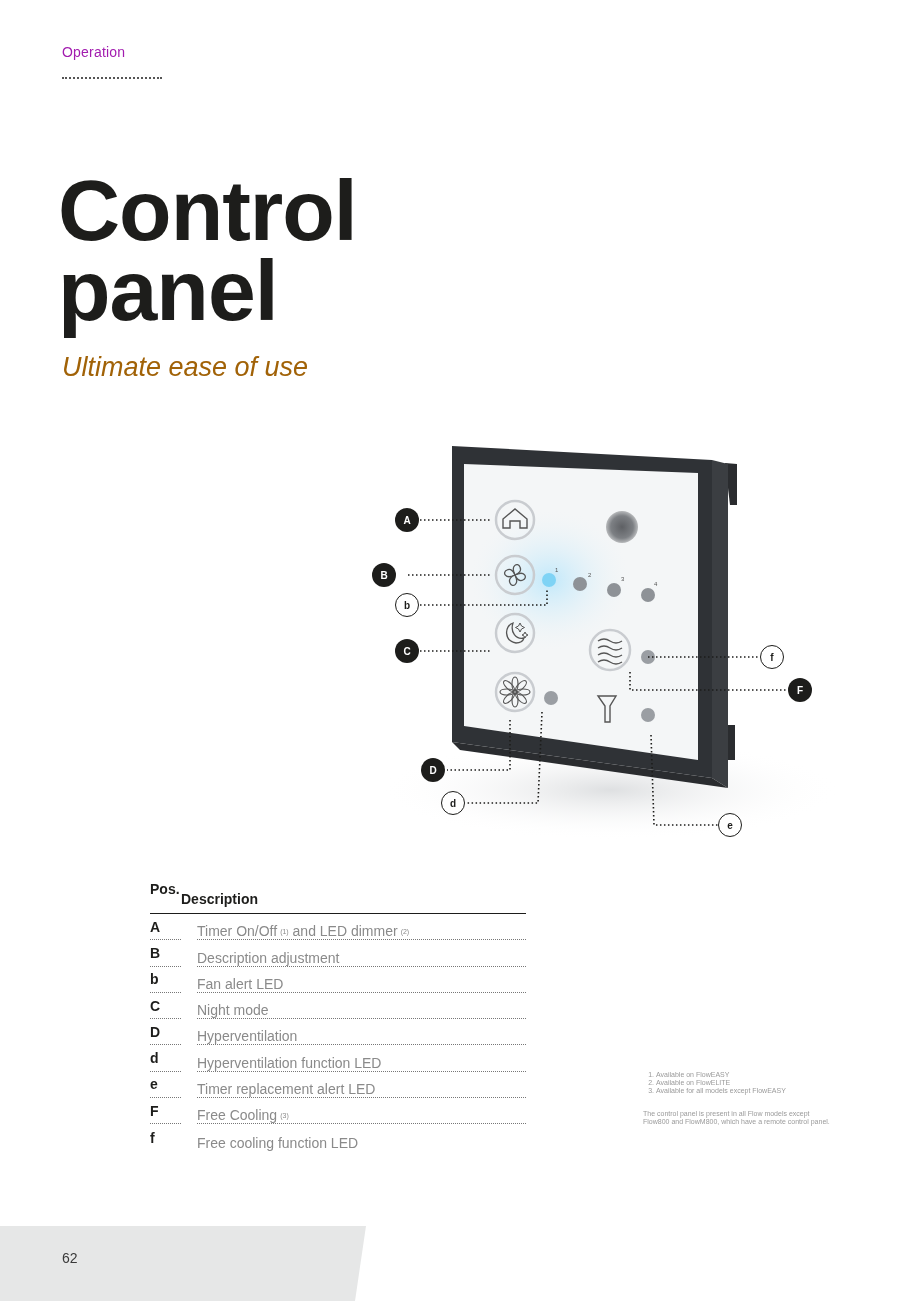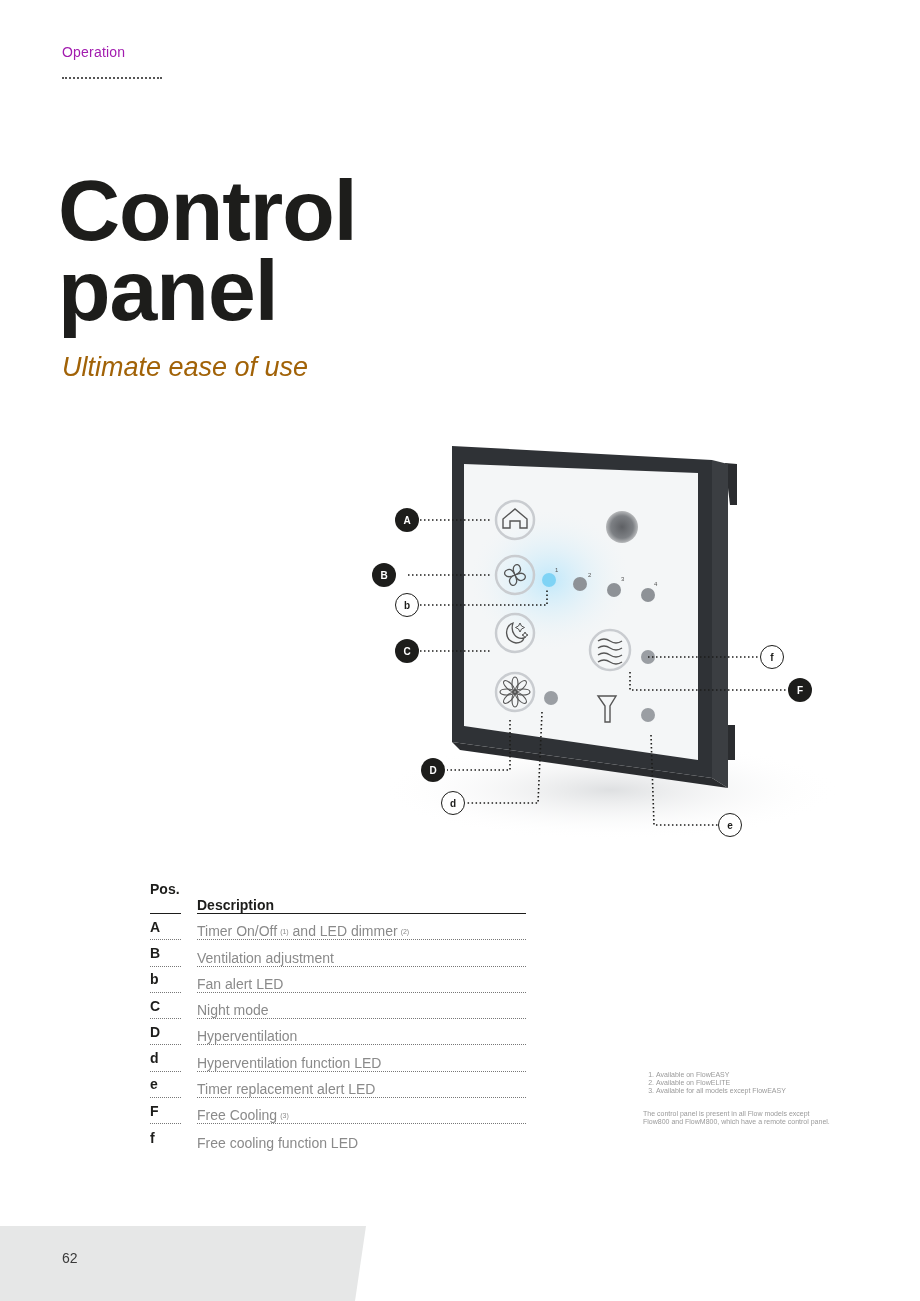--- a/index.html
+++ b/index.html
@@ -8,21 +8,21 @@
   .section-dots{position:absolute;left:62px;top:77px;width:100px;border-top:2px dotted #555;}
   .title{position:absolute;left:58px;top:170px;font-size:86px;font-weight:bold;line-height:80px;color:#1d1d1b;letter-spacing:-1px;}
   .subtitle{position:absolute;left:62px;top:352px;font-size:27px;font-style:italic;color:#a16207;font-weight:normal;}
   .figure{position:absolute;left:360px;top:430px;width:480px;height:420px;}
   .callout{position:absolute;width:24px;height:24px;border-radius:50%;display:flex;align-items:center;justify-content:center;font-size:10px;font-weight:bold;box-sizing:border-box;}
   .callout.filled{background:#1d1d1b;color:#fff;}
   .callout.outline{background:#fff;color:#1d1d1b;border:1.6px solid #1d1d1b;}
   .table{position:absolute;left:150px;top:886px;width:376px;}
   .thead{display:flex;font-size:14px;font-weight:bold;height:28px;align-items:flex-end;padding-bottom:0;}
   .thead .c1{width:31px;border-bottom:1.5px solid #1d1d1b;padding-bottom:16px;}
-  .thead .c2{flex:1;margin-left:16px;border-bottom:1.5px solid #1d1d1b;}
+  .thead .c2{flex:1;border-bottom:1.5px solid #1d1d1b;padding-bottom:6px;}
   .row{display:flex;height:26.3px;align-items:center;font-size:14px;}
   .row .c1{width:31px;font-weight:bold;height:100%;display:flex;align-items:center;border-bottom:1px dotted #777;box-sizing:border-box;}
   .row .c2{flex:1;margin-left:16px;color:#8a8a8a;height:100%;display:flex;align-items:flex-end;border-bottom:1px dotted #777;box-sizing:border-box;}
   .row:last-child .c1,.row:last-child .c2{border-bottom:none;}
   .row sup{font-size:7px;margin-left:3px;position:relative;top:-4px;}
   .notes{position:absolute;left:643px;top:1071px;font-size:7px;color:#9a9a9a;line-height:8.2px;width:190px;}
   .notes ol{margin:0;padding-left:13px;}
   .notes p{margin:14px 0 0 0;}
   .footer-band{position:absolute;left:0;top:1226px;width:366px;height:75px;background:#e6e7e7;clip-path:polygon(0 0,100% 0,97% 100%,0 100%);}
   .page-num{position:absolute;left:62px;top:1250px;font-size:14px;color:#3a3a3a;text-align:center;}
@@ -159,21 +159,21 @@
     <div class="c2">Description</div>
   </div>
   <div class="row">
     <div class="c1">A</div>
     <div class="c2">
       <span>Timer On/Off</span><sup>(1)</sup>&nbsp;<span>and LED dimmer</span><sup>(2)</sup>
     </div>
   </div>
   <div class="row">
     <div class="c1">B</div>
-    <div class="c2">Ventilation adjustment</div>
+    <div class="c2">Description adjustment</div>
   </div>
   <div class="row">
     <div class="c1">b</div>
     <div class="c2">Fan alert LED</div>
   </div>
   <div class="row">
     <div class="c1">C</div>
     <div class="c2">Night mode</div>
   </div>
   <div class="row">

